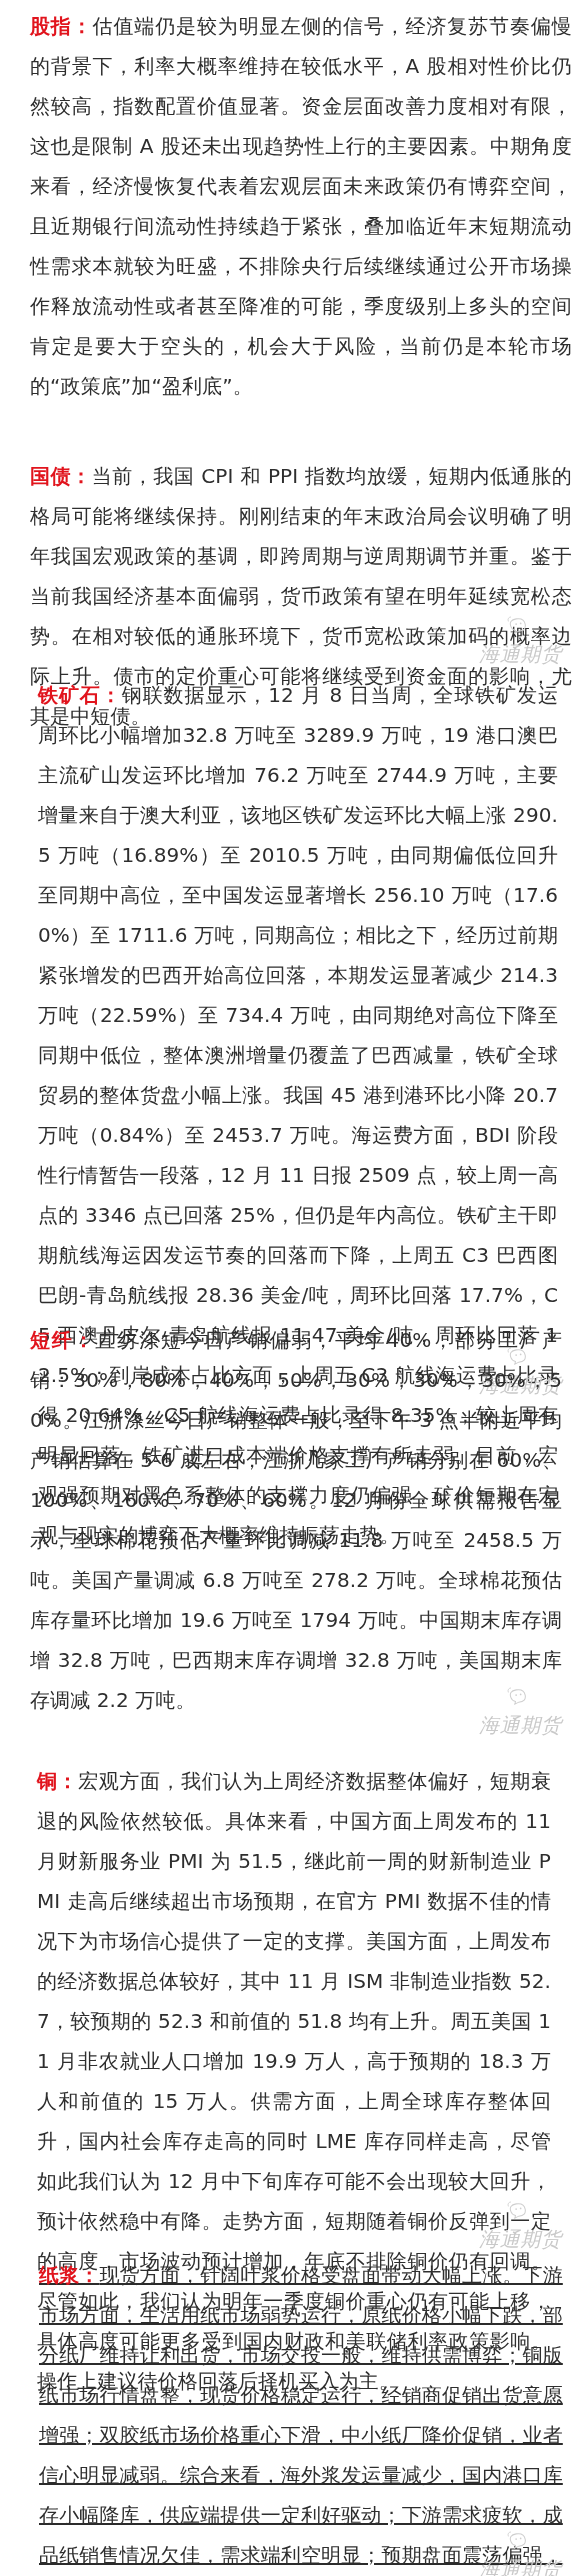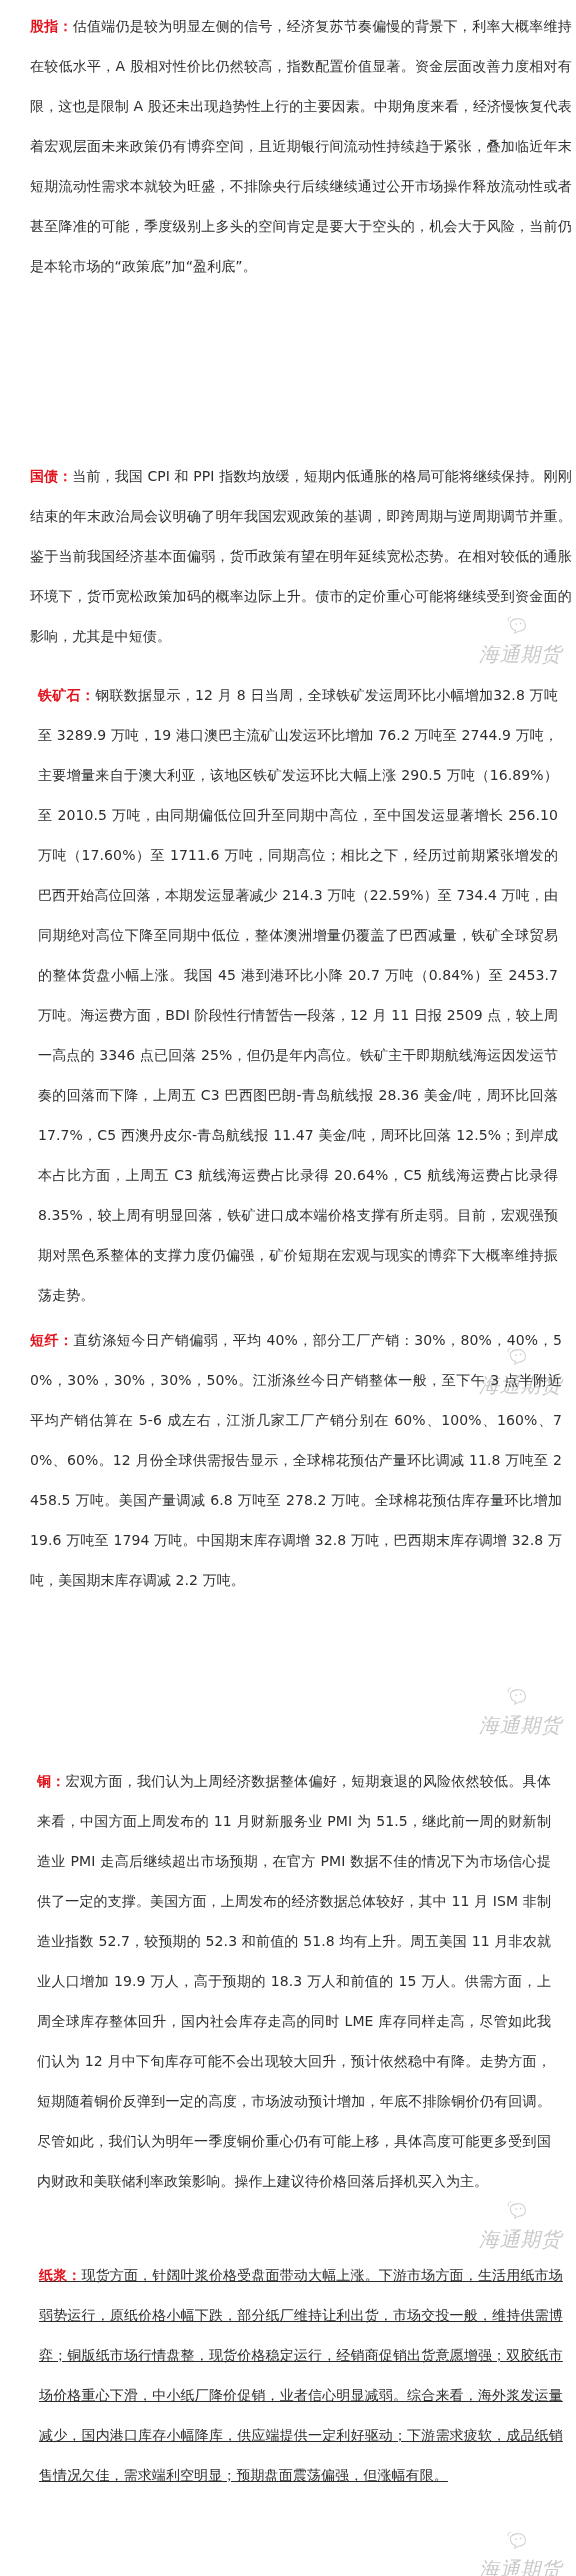--- a/index.html
+++ b/index.html
@@ -15,21 +15,21 @@
       font-family: "DejaVu Sans", "Liberation Sans", sans-serif;
       color: #2b2b2b;
     }
     .section {
       position: absolute;
       left: 0;
       width: 577px;
     }
     .para {
       margin: 0;
-      font-size: 14px;
+      font-size: 20px;
       line-height: 40px;
       letter-spacing: 0.1px;
       text-align: justify;
       text-align-last: left;
       word-break: break-all;
       color: #2e2e2e;
     }
     .label {
       color: #e1141d;
       font-weight: bold;

